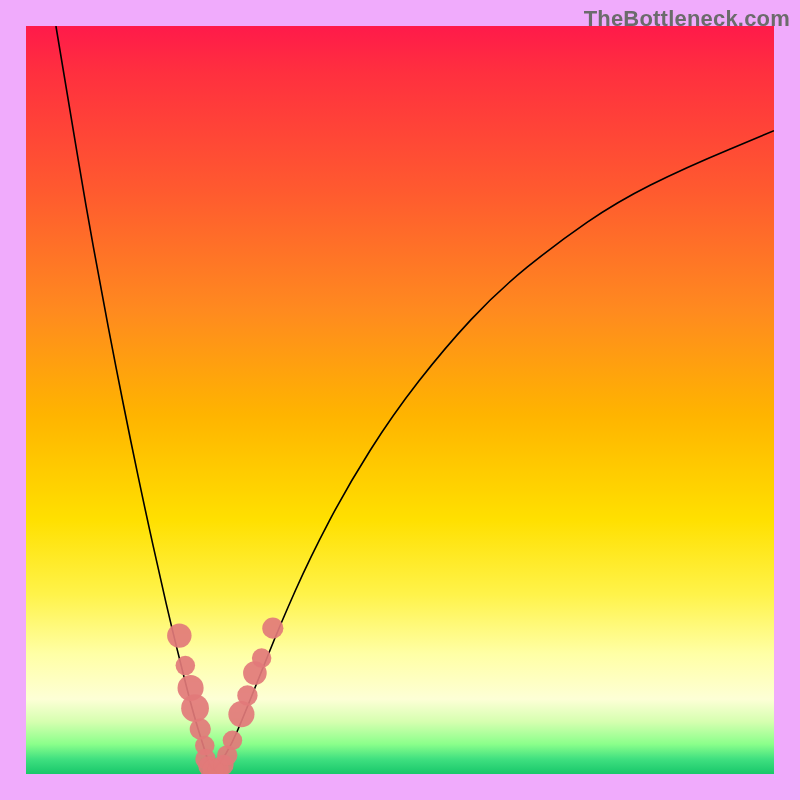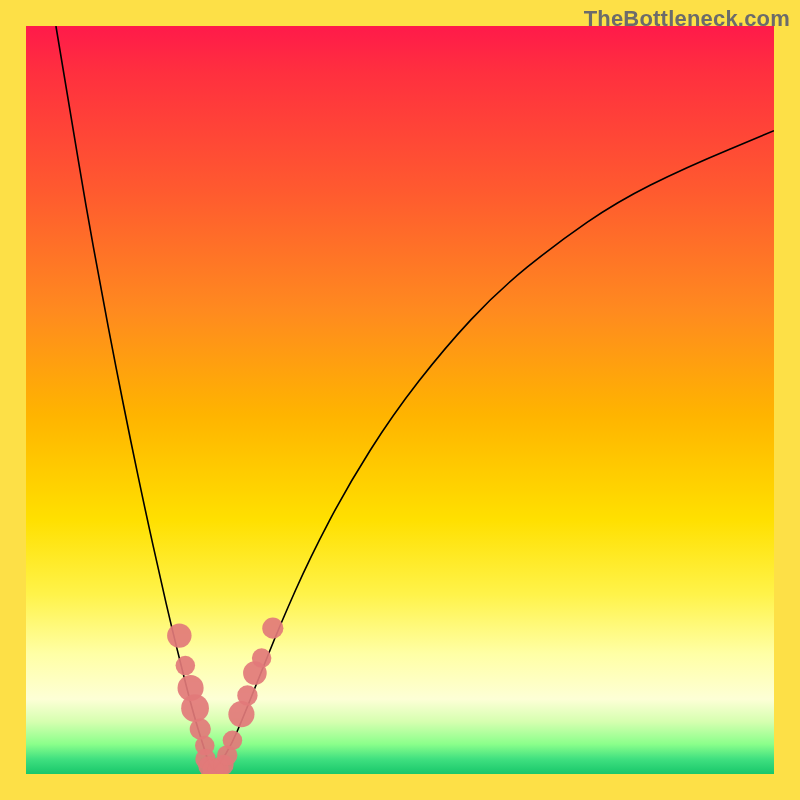--- a/index.html
+++ b/index.html
@@ -10,21 +10,21 @@
     overflow: hidden;
     background: #000;
     font-family: Arial, Helvetica, sans-serif;
   }
   .frame {
     position: absolute;
     left: 0;
     top: 0;
     width: 800px;
     height: 800px;
-    background: #fde047;
+    background: #f0abfc;
   }
   
   .plot {
     position: absolute;
     left: 26px;
     top: 26px;
     width: 748px;   
     height: 748px;
     
     background: linear-gradient(

